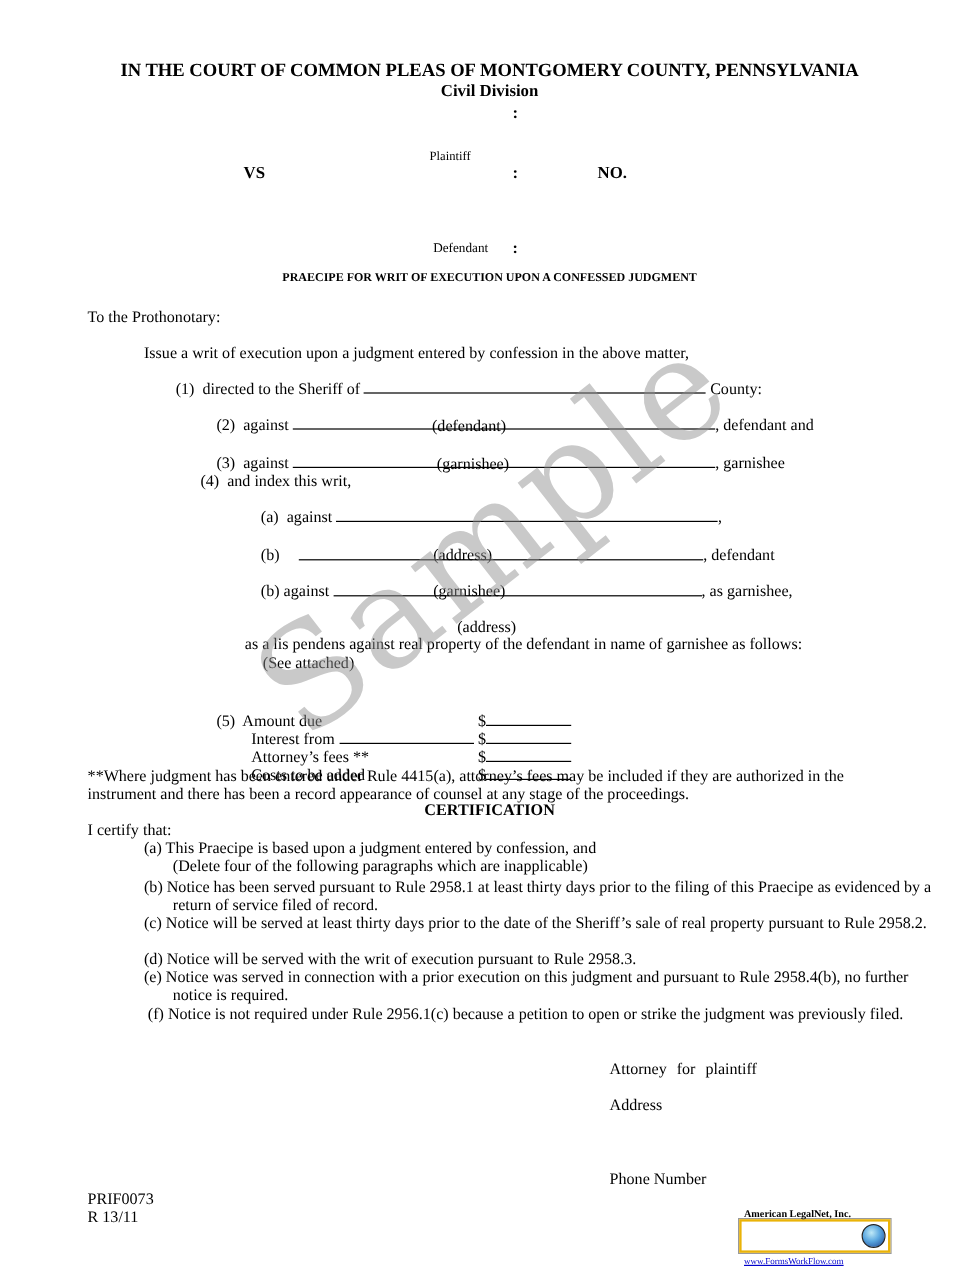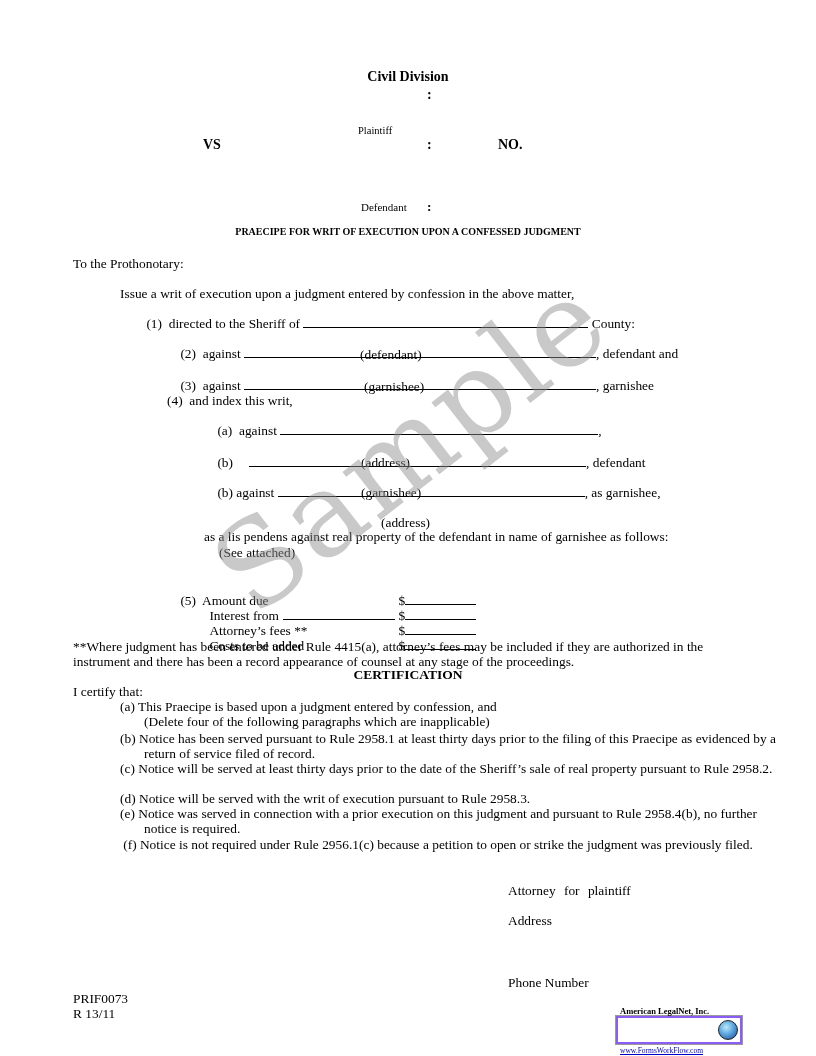--- a/index.html
+++ b/index.html
@@ -18,38 +18,39 @@
   .small-cap { font-size:10.5px; }
   .watermark {
     left:150px; top:438px; width:520px; text-align:center;
     font-size:118px; font-family:"DejaVu Serif", serif; color:#8f8f8f; opacity:0.48;
     transform:rotate(-38deg); transform-origin:center; letter-spacing:2px;
     pointer-events:none; white-space:pre;
   }
   .sig { font-size:13.4px; word-spacing:5px; }
   .logo-box {
     left:616px; top:1016px; width:118px; height:22px;
-    border:2px solid #8b5cf6; box-shadow:0 0 0 1px #9a9a9a;
+    border:2px solid #eab308; box-shadow:0 0 0 1px #9a9a9a;
     background:#fff; display:flex; align-items:center; justify-content:space-between;
     padding:1px 2px;
   }
   .logo-company { font-size:8.5px; font-weight:bold; white-space:nowrap; line-height:10px; }
   .logo-url { font-size:7.5px; color:#0000cc; text-decoration:underline; white-space:nowrap; line-height:9px; }
   .logo-globe {
     width:18px; height:18px; border-radius:50%; border:1px solid #222; flex:0 0 auto;
     background:radial-gradient(circle at 40% 35%, #bfe9f7 0%, #5aa7e0 45%, #1b3f8f 100%);
   }
   .lbl-fixed { display:inline-block; }
 </style>
 </head>
 <body>
 
 <div class="page">
 
 
+  <div class="abs center b" style="top:51px; font-size:15.5px;">IN THE COURT OF COMMON PLEAS OF MONTGOMERY COUNTY, PENNSYLVANIA</div>
   <div class="abs center b" style="top:69px; font-size:14px;">Civil Division</div>
   <span class="abs b" style="left:427px; top:87px; font-size:14px;">:</span>
 
   <span class="abs small-cap" style="left:358px; top:123px;">Plaintiff</span>
 
   <span class="abs b" style="left:203px; top:137px; font-size:14px;">VS</span>
   <span class="abs b" style="left:427px; top:137px; font-size:14px;">:</span>
   <span class="abs b" style="left:498px; top:137px; font-size:14px;">NO.</span>
 
   <span class="abs" style="left:361px; top:200px; font-size:11px;">Defendant</span>

